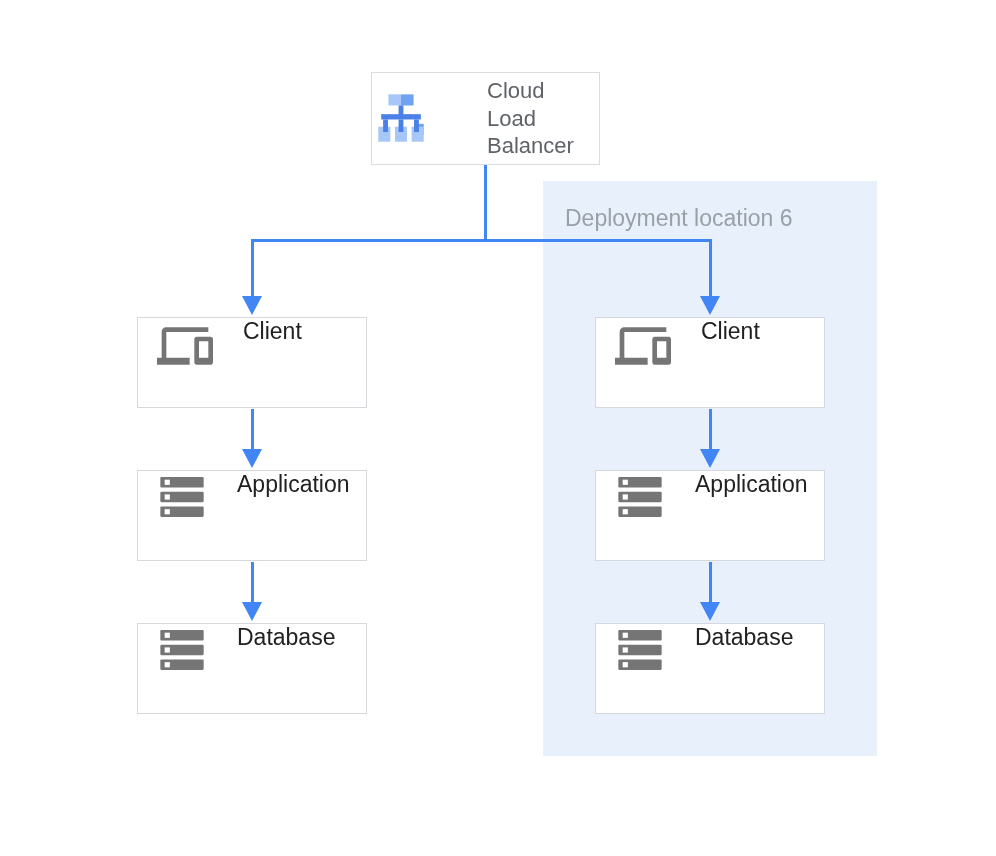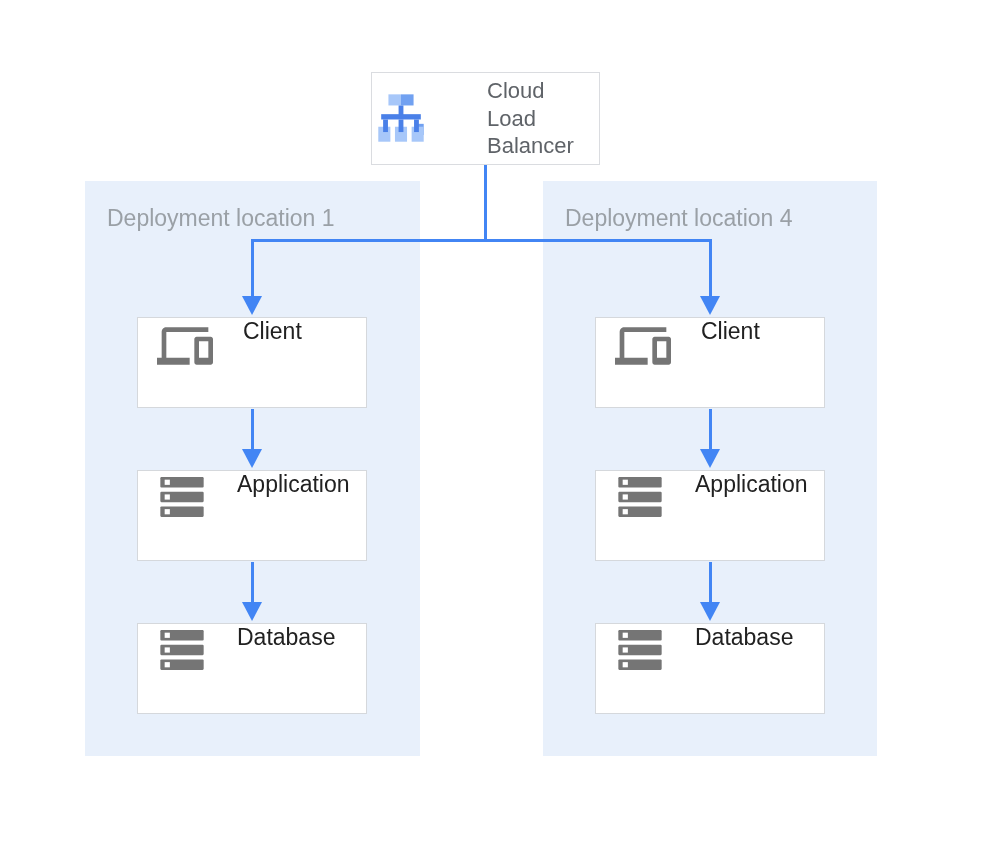--- a/index.html
+++ b/index.html
@@ -83,25 +83,22 @@
     border-right: 10px solid transparent;
     border-top: 19px solid #4285F4;
     z-index: 2;
   }
 </style>
 </head>
 <body>
 
 <div class="canvas">
 
-  <div class="panel panel-left">
-    <div class="panel-label">Deployment location 1</div>
-  </div>
   <div class="panel panel-right">
-    <div class="panel-label">Deployment location 4</div>
+    <div class="panel-label">Deployment location 6</div>
   </div>
 
   <div class="line" style="left:484px; top:165px; width:3px; height:75px;"></div>
   <div class="line" style="left:251px; top:239px; width:461px; height:3px;"></div>
 
   <div class="line" style="left:251px; top:239px; width:3px; height:58px;"></div>
   <div class="arrowhead" style="left:242px; top:296px;"></div>
 
   <div class="line" style="left:709px; top:239px; width:3px; height:58px;"></div>
   <div class="arrowhead" style="left:700px; top:296px;"></div>

